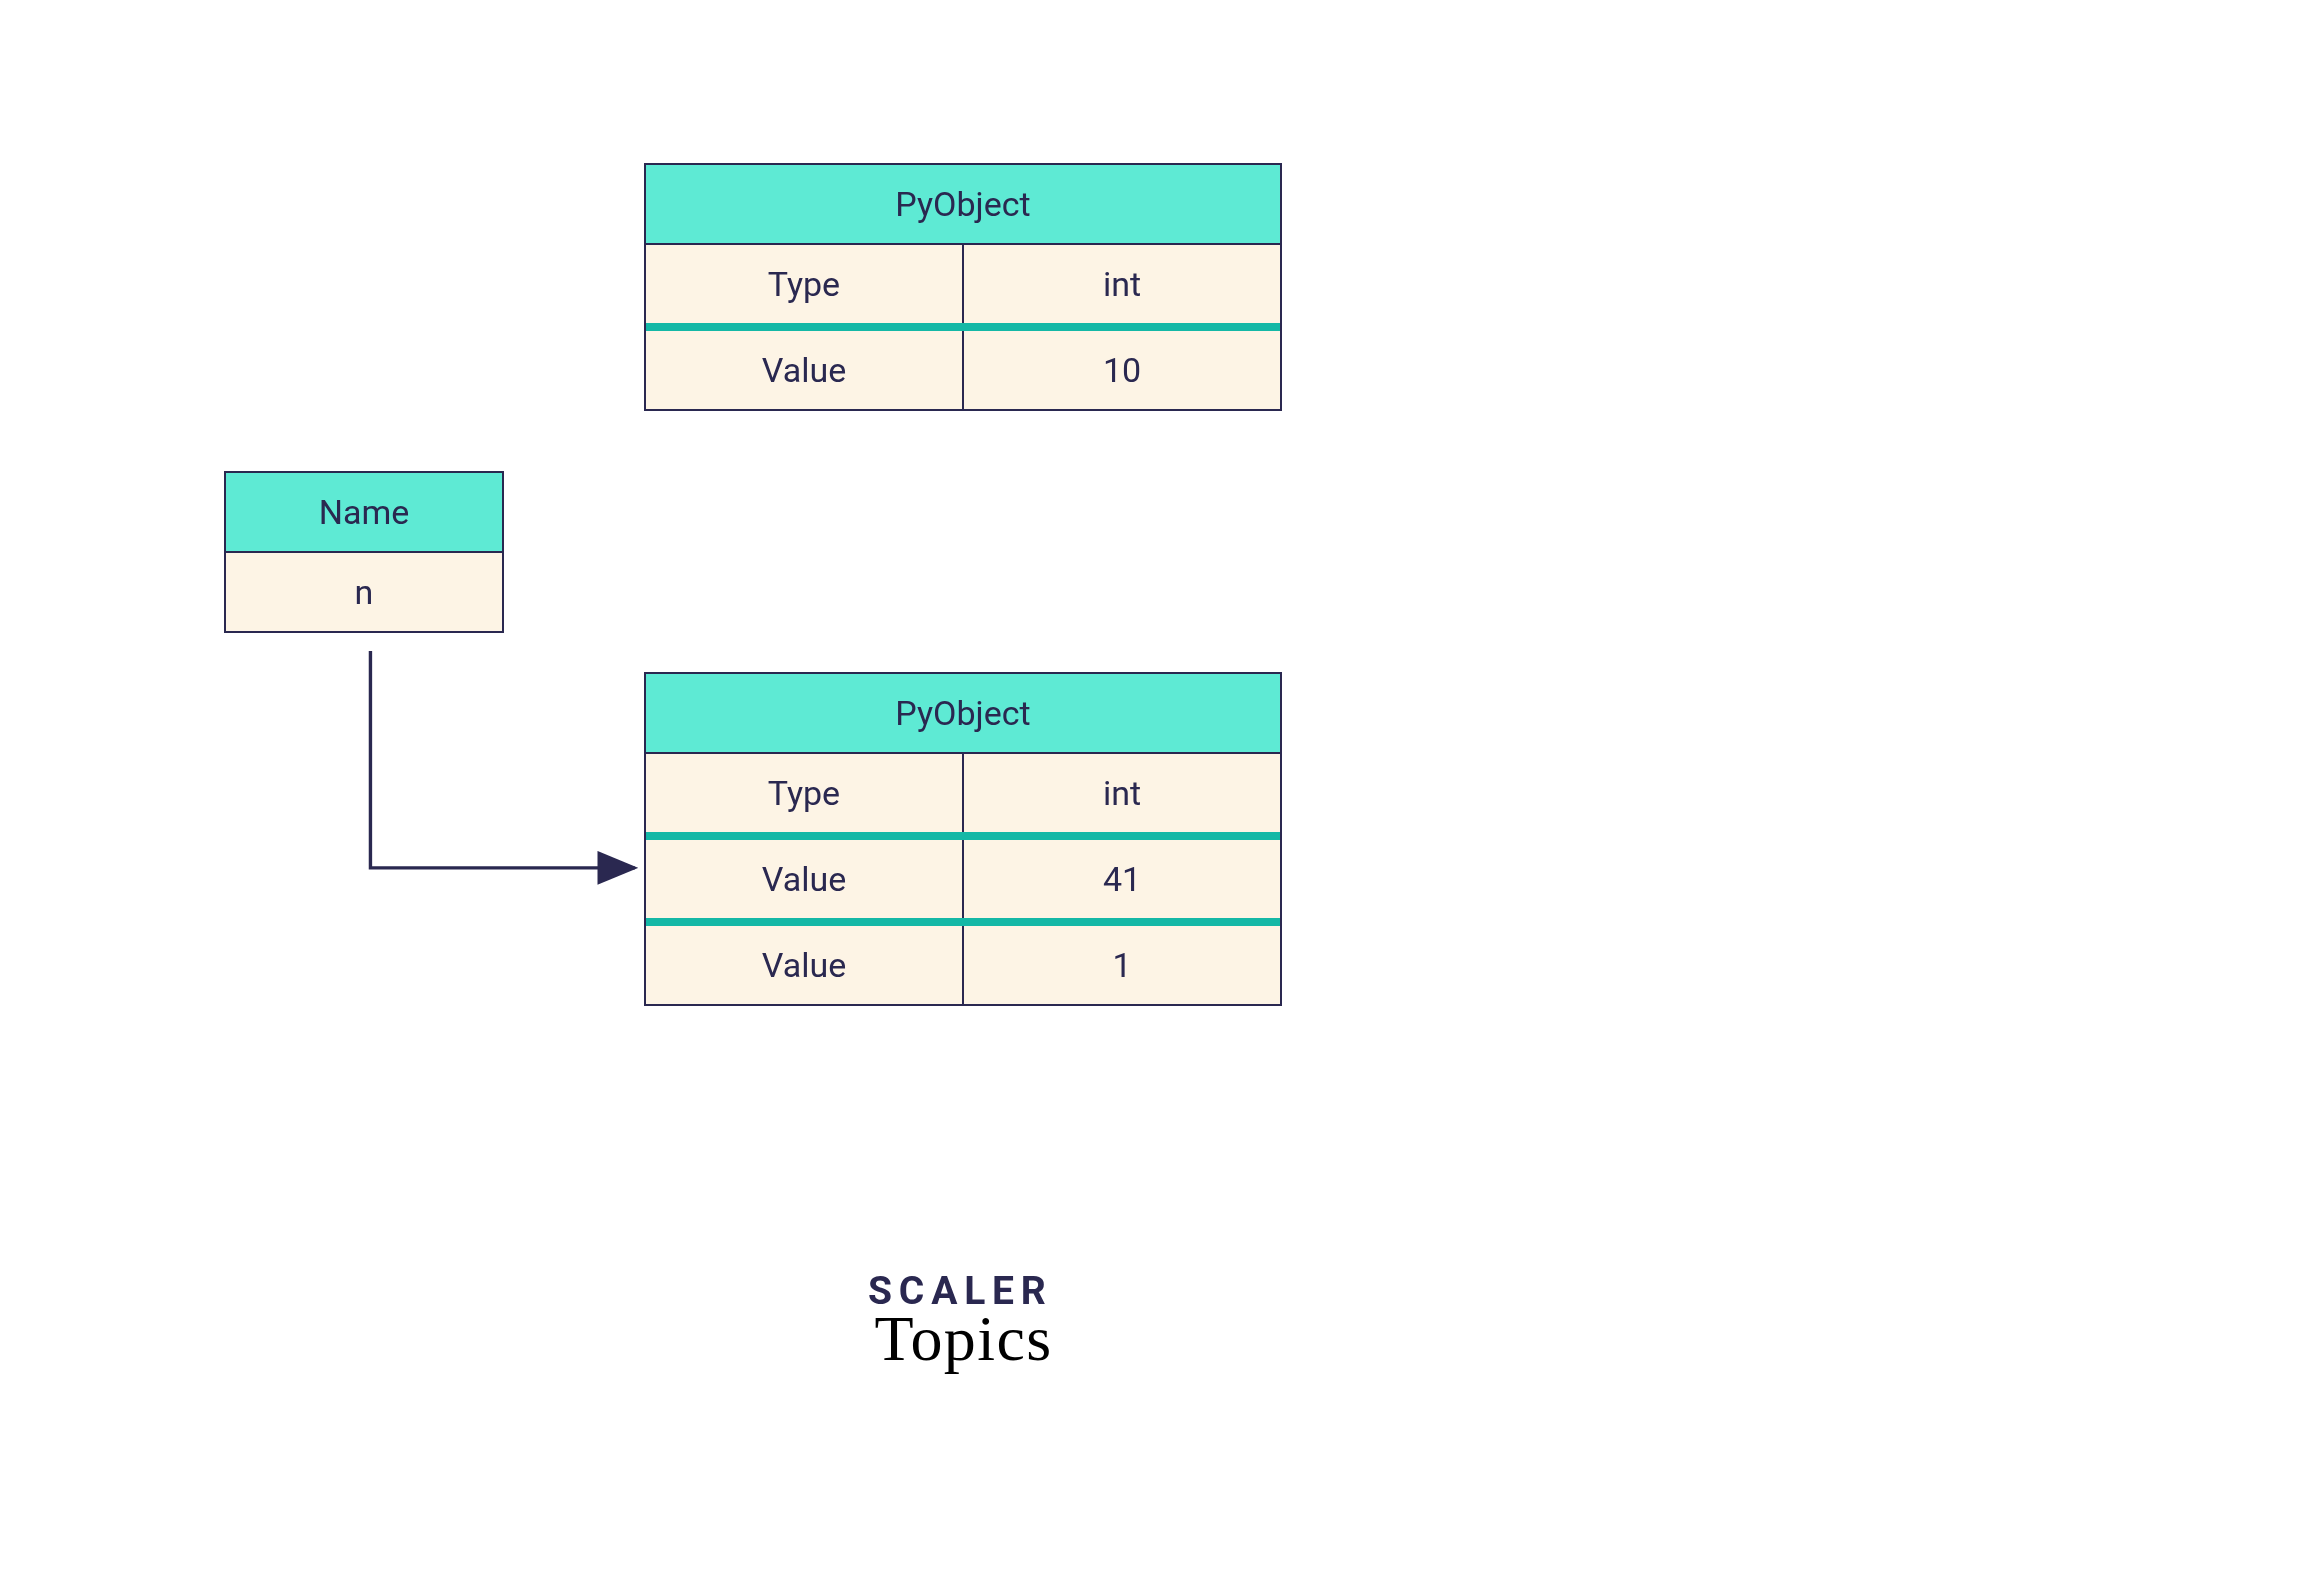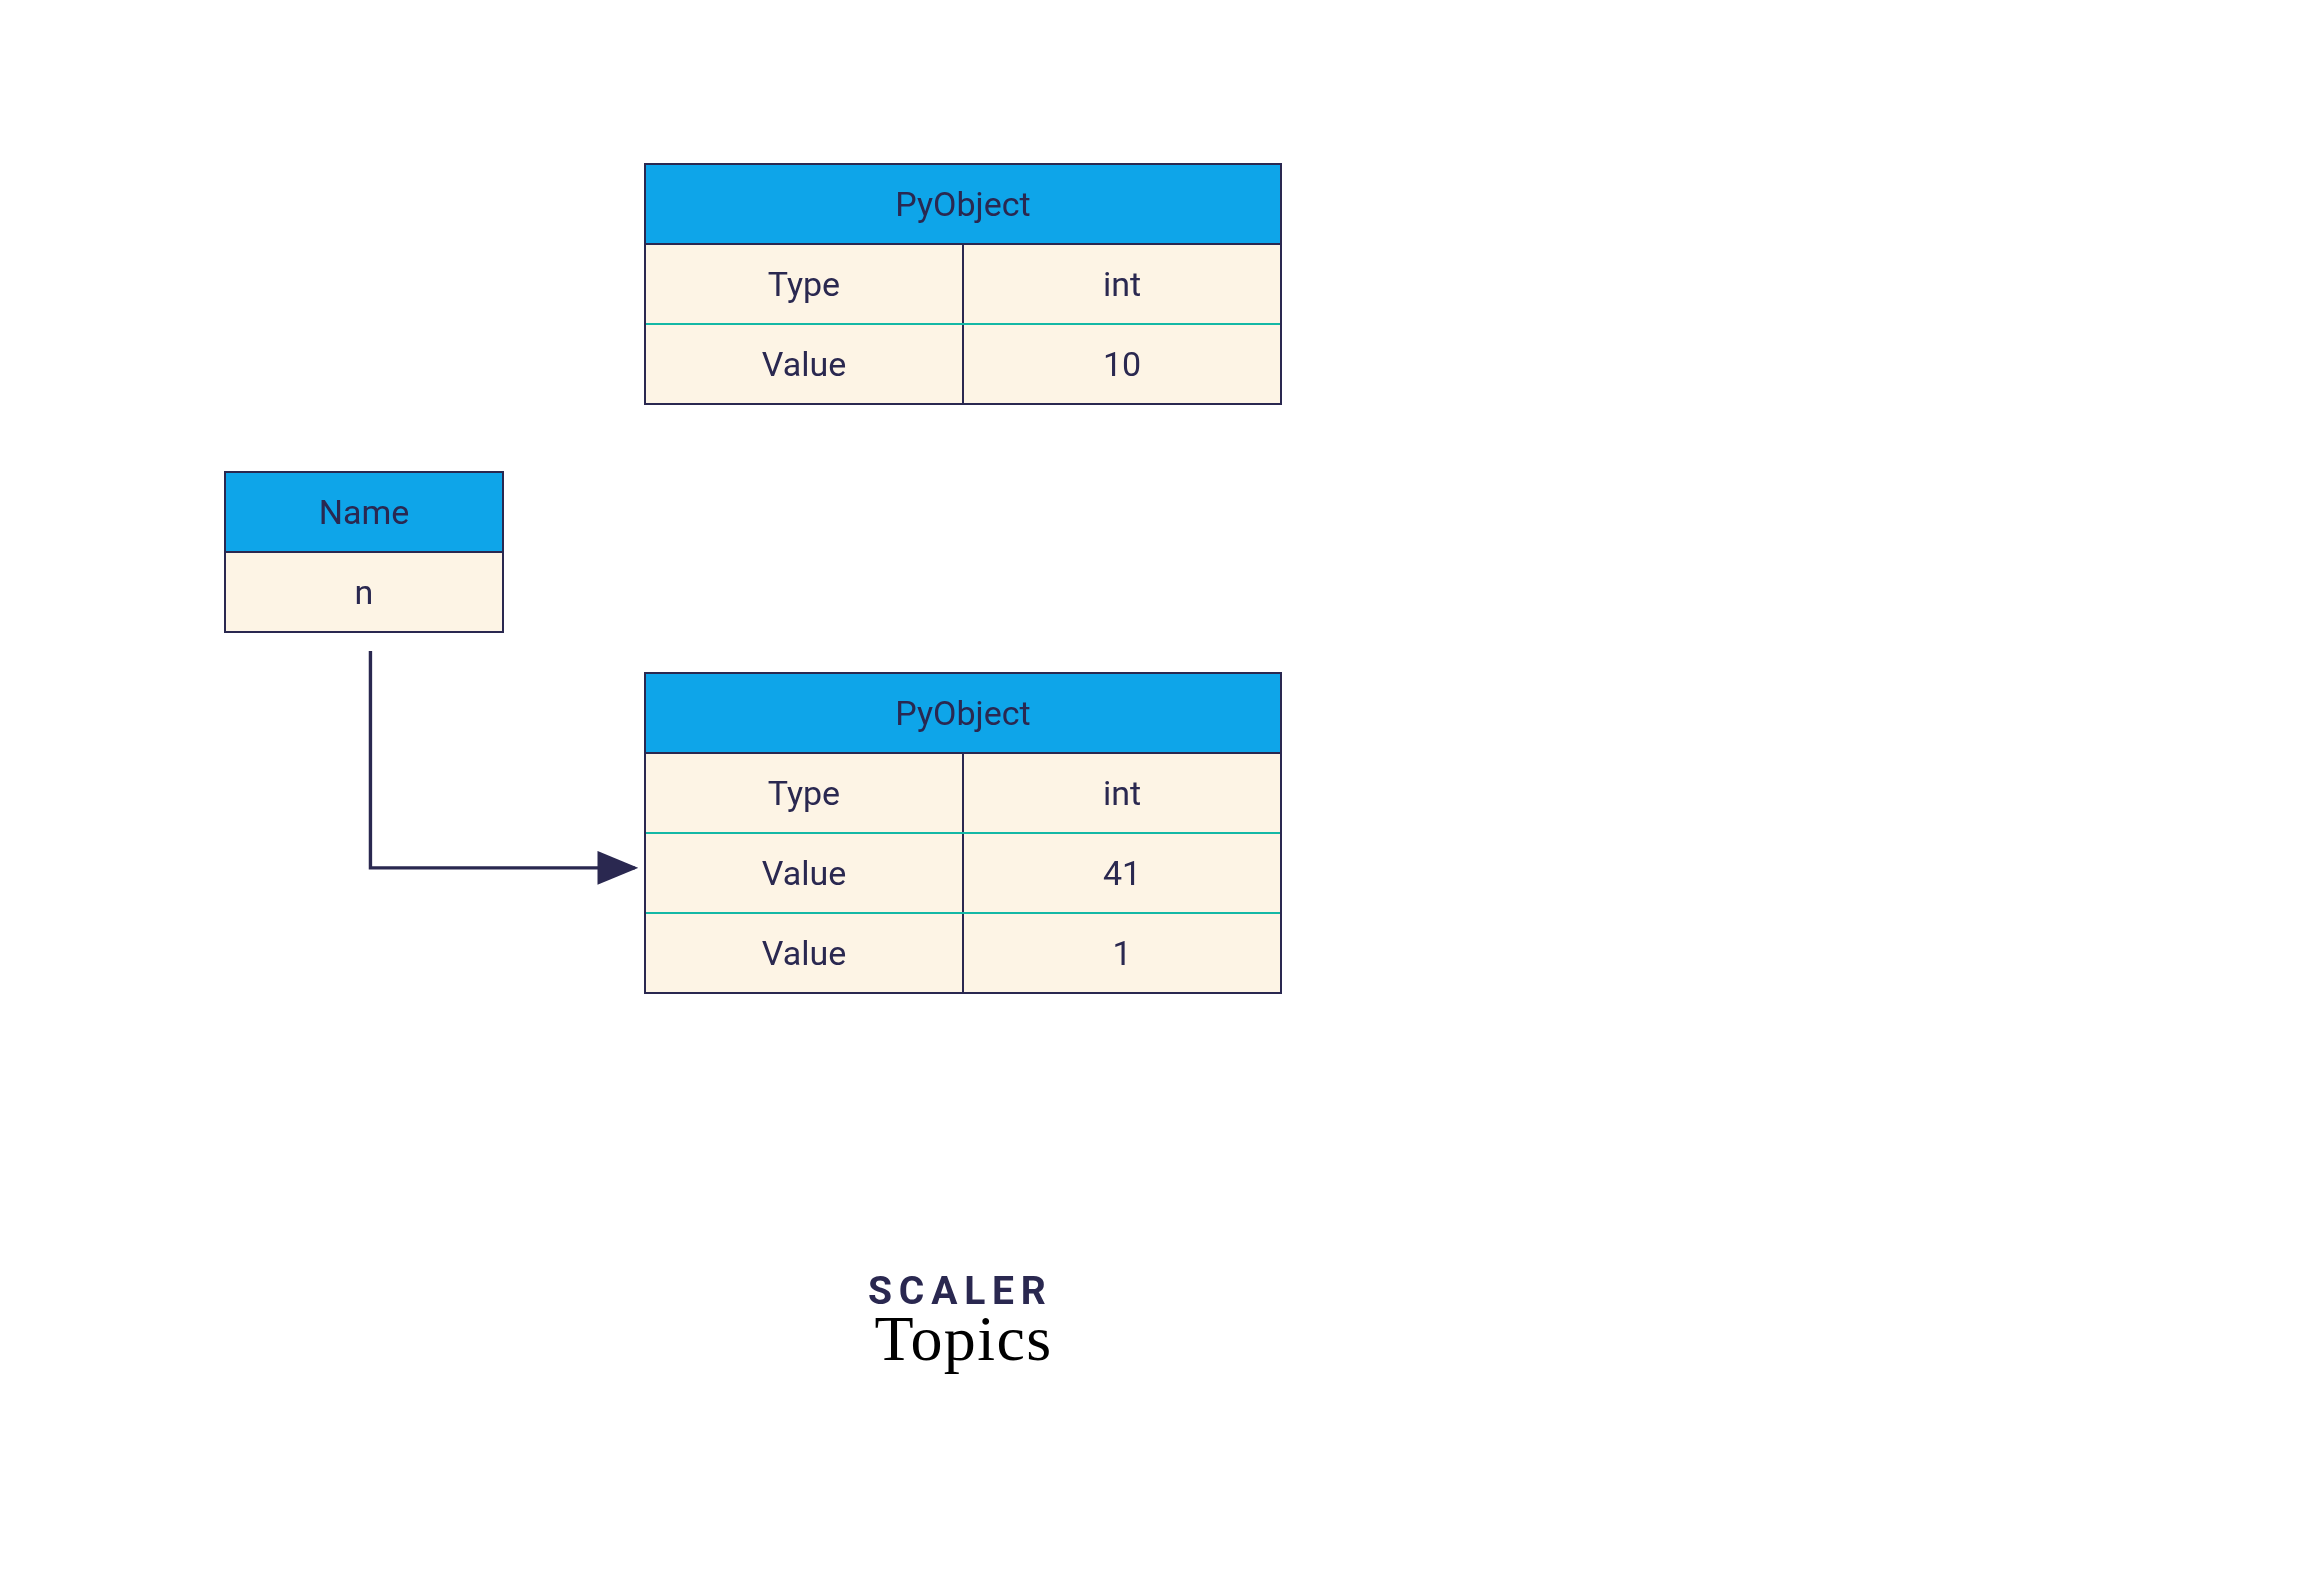--- a/index.html
+++ b/index.html
@@ -13,32 +13,32 @@
   }
   .canvas {
     position: absolute;
     inset: 0;
   }
   .box {
     position: absolute;
     border: 2px solid #2a2850;
   }
   .box .header {
-    background: #0ea5e9;
+    background: #5eead4;
     text-align: center;
     padding: 19px 6.8px;
     font-size: 34px;
     font-weight: 400;
     border-bottom: 2px solid #2a2850;
   }
   .box .row {
     display: flex;
     background: #fdf4e5;
   }
-  .box .row:not(:last-child) { border-bottom: 2px solid #14b8a6; }
+  .box .row:not(:last-child) { border-bottom: 8px solid #14b8a6; }
   .box .cell {
     flex: 1;
     text-align: center;
     padding: 19px 6.8px;
     font-size: 34px;
     font-weight: 400;
   }
   .box .cell:first-child { border-right: 2px solid #2a2850; }
   .box .row.single .cell { border-right: none; }
 

